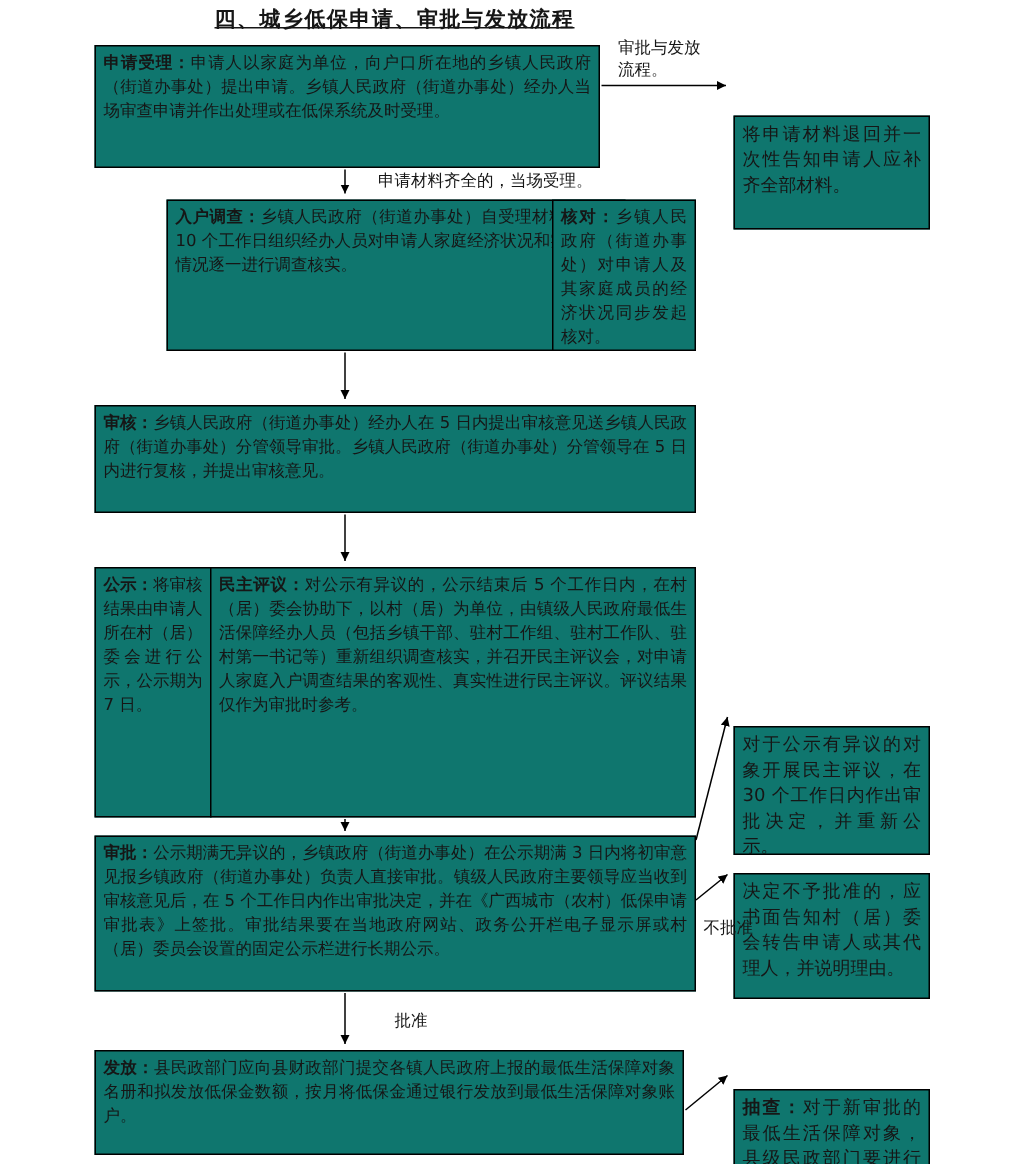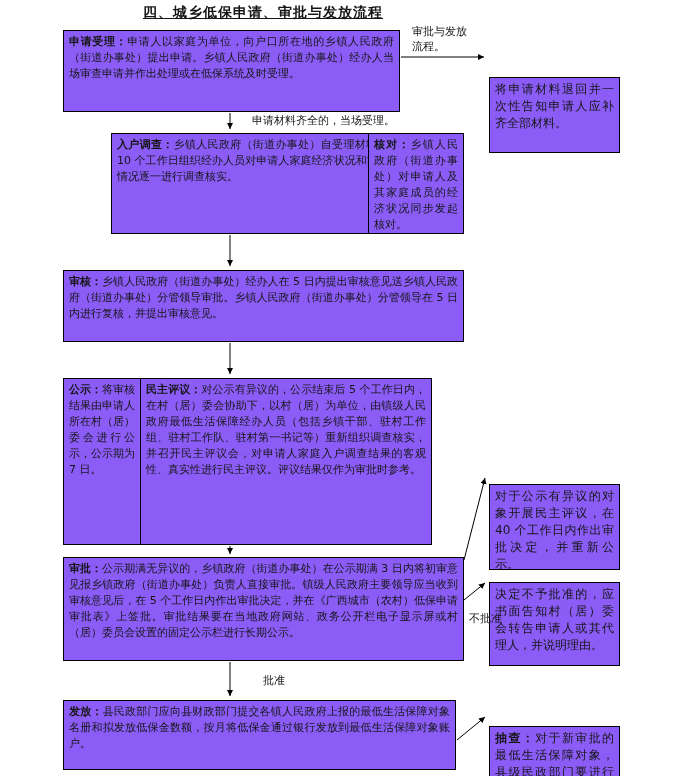--- a/index.html
+++ b/index.html
@@ -8,21 +8,21 @@
     font-family:"DejaVu Sans","Liberation Sans",sans-serif;
     color:#161616; overflow:hidden;
   }
   .title {
     position:absolute; left:63px; top:4px; width:400px;
     text-align:center; font-size:14px; font-weight:bold;
     text-decoration:underline; letter-spacing:1px;
   }
   .box {
     position:absolute; box-sizing:border-box;
-    border:1px solid #000; background:#8b5cf6;
+    border:1px solid #000; background:#0f766e;
     padding:3px 5px; font-size:11px; line-height:16px;
     text-align:justify; word-break:break-all;
   }
   .side {font-size:12px; line-height:17px;margin-top:44px;}
   .lead {font-weight:bold;}
   .lbl {position:absolute; font-size:11px; line-height:15px; word-break:break-all;}
   .arrows {position:absolute; left:0; top:0; width:681px; height:776px;}
   .arrows line {stroke:#000; stroke-width:1;}
 </style>
 </head>
@@ -70,30 +70,30 @@
   </div>
 
   <div class="box" style="left:63px; top:270px; width:401px; height:72px;">
     <span class="lead">审核：</span><span>乡镇人民政府（街道办事处）经办人在 5 日内提出审核意见送乡镇人民政府（街道办事处）分管领导审批。乡镇人民政府（街道办事处）分管领导在 5 日内进行复核，并提出审核意见。</span>
   </div>
 
   <div class="box" style="left:63px; top:378px; width:78px; height:167px;">
     <span class="lead">公示：</span><span>将审核结果由申请人所在村（居）委会进行公示，公示期为 7 日。</span>
   </div>
 
-  <div class="box" style="left:140px; top:378px; width:292px; height:167px;">
+  <div class="box" style="left:140px; top:378px; width:324px; height:167px;">
     <span class="lead">民主评议：</span><span>对公示有异议的，公示结束后 5 个工作日内，在村（居）委会协助下，以村（居）为单位，由镇级人民政府最低生活保障经办人员（包括乡镇干部、驻村工作组、驻村工作队、驻村第一书记等）重新组织调查核实，并召开民主评议会，对申请人家庭入户调查结果的客观性、真实性进行民主评议。评议结果仅作为审批时参考。</span>
   </div>
 
   <div class="box" style="left:63px; top:557px; width:401px; height:104px;">
     <span class="lead">审批：</span><span>公示期满无异议的，乡镇政府（街道办事处）在公示期满 3 日内将初审意见报乡镇政府（街道办事处）负责人直接审批。镇级人民政府主要领导应当收到审核意见后，在 5 个工作日内作出审批决定，并在《广西城市（农村）低保申请审批表》上签批。审批结果要在当地政府网站、政务公开栏电子显示屏或村（居）委员会设置的固定公示栏进行长期公示。</span>
   </div>
 
   <div class="box side" style="left:489px; top:440px; width:131px; height:86px;">
-    <span>对于公示有异议的对象开展民主评议，在 40 个工作日内作出审批决定，并重新公示。</span>
+    <span>对于公示有异议的对象开展民主评议，在 30 个工作日内作出审批决定，并重新公示。</span>
   </div>
 
   <div class="box side" style="left:489px; top:538px; width:131px; height:84px;">
     <span>决定不予批准的，应书面告知村（居）委会转告申请人或其代理人，并说明理由。</span>
   </div>
 
   <div class="lbl" style="left:437px; top:611px; width:44px; white-space:nowrap;margin-left:32px;">不批准</div>
 
   <div class="lbl" style="left:263px; top:673px; width:30px; white-space:nowrap;">批准</div>
 

